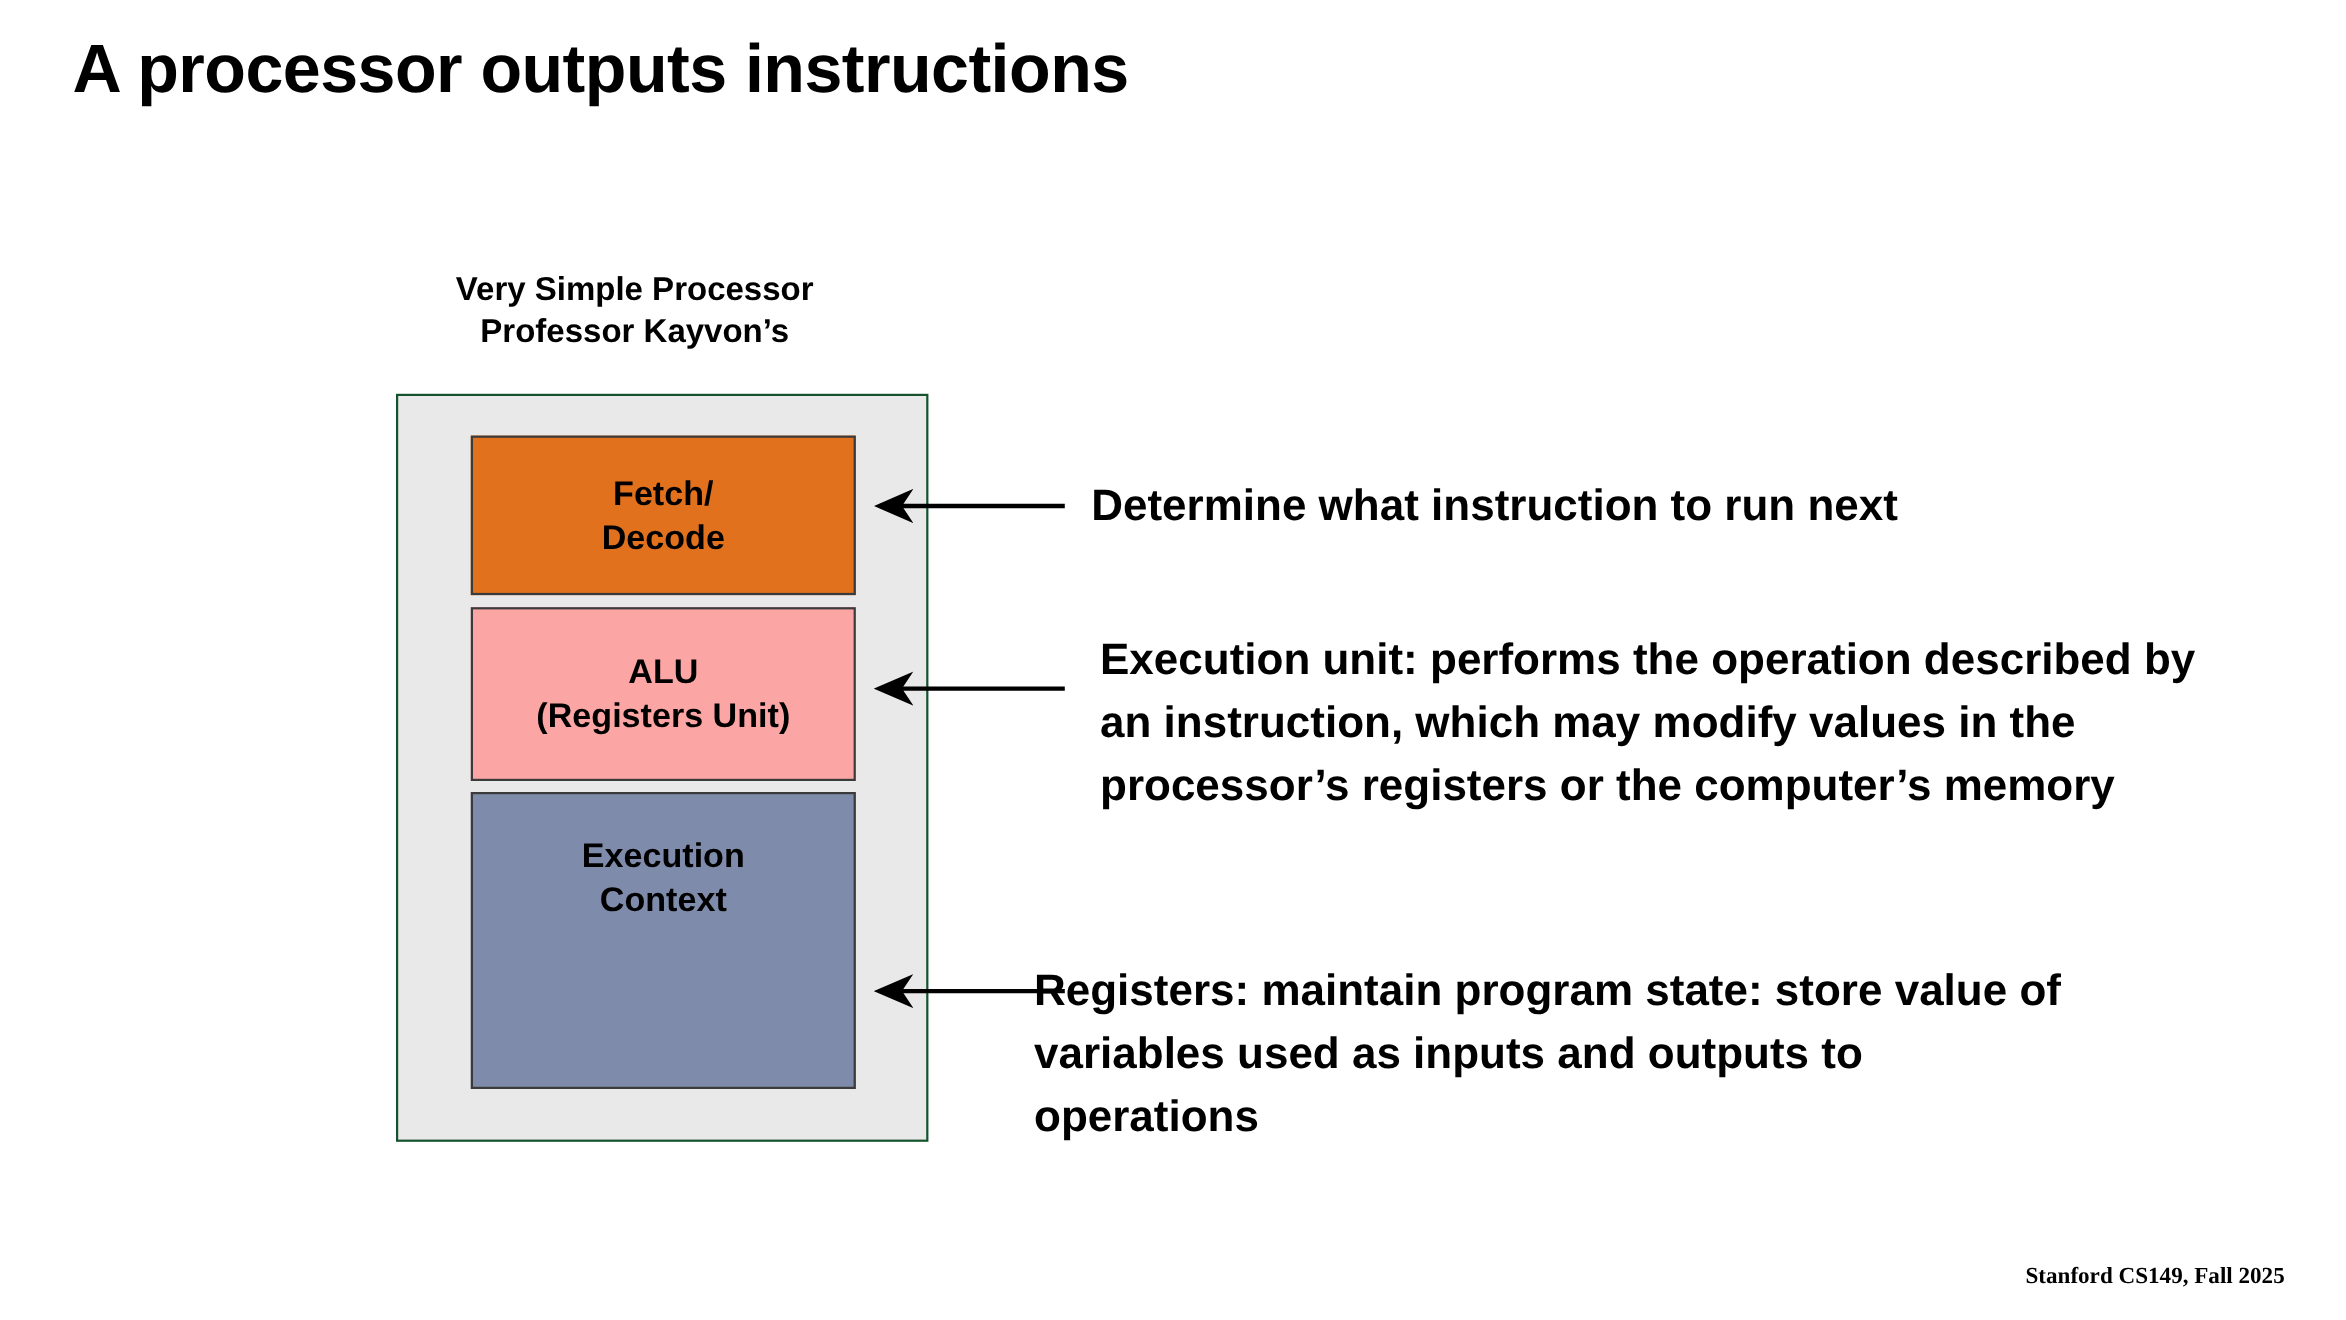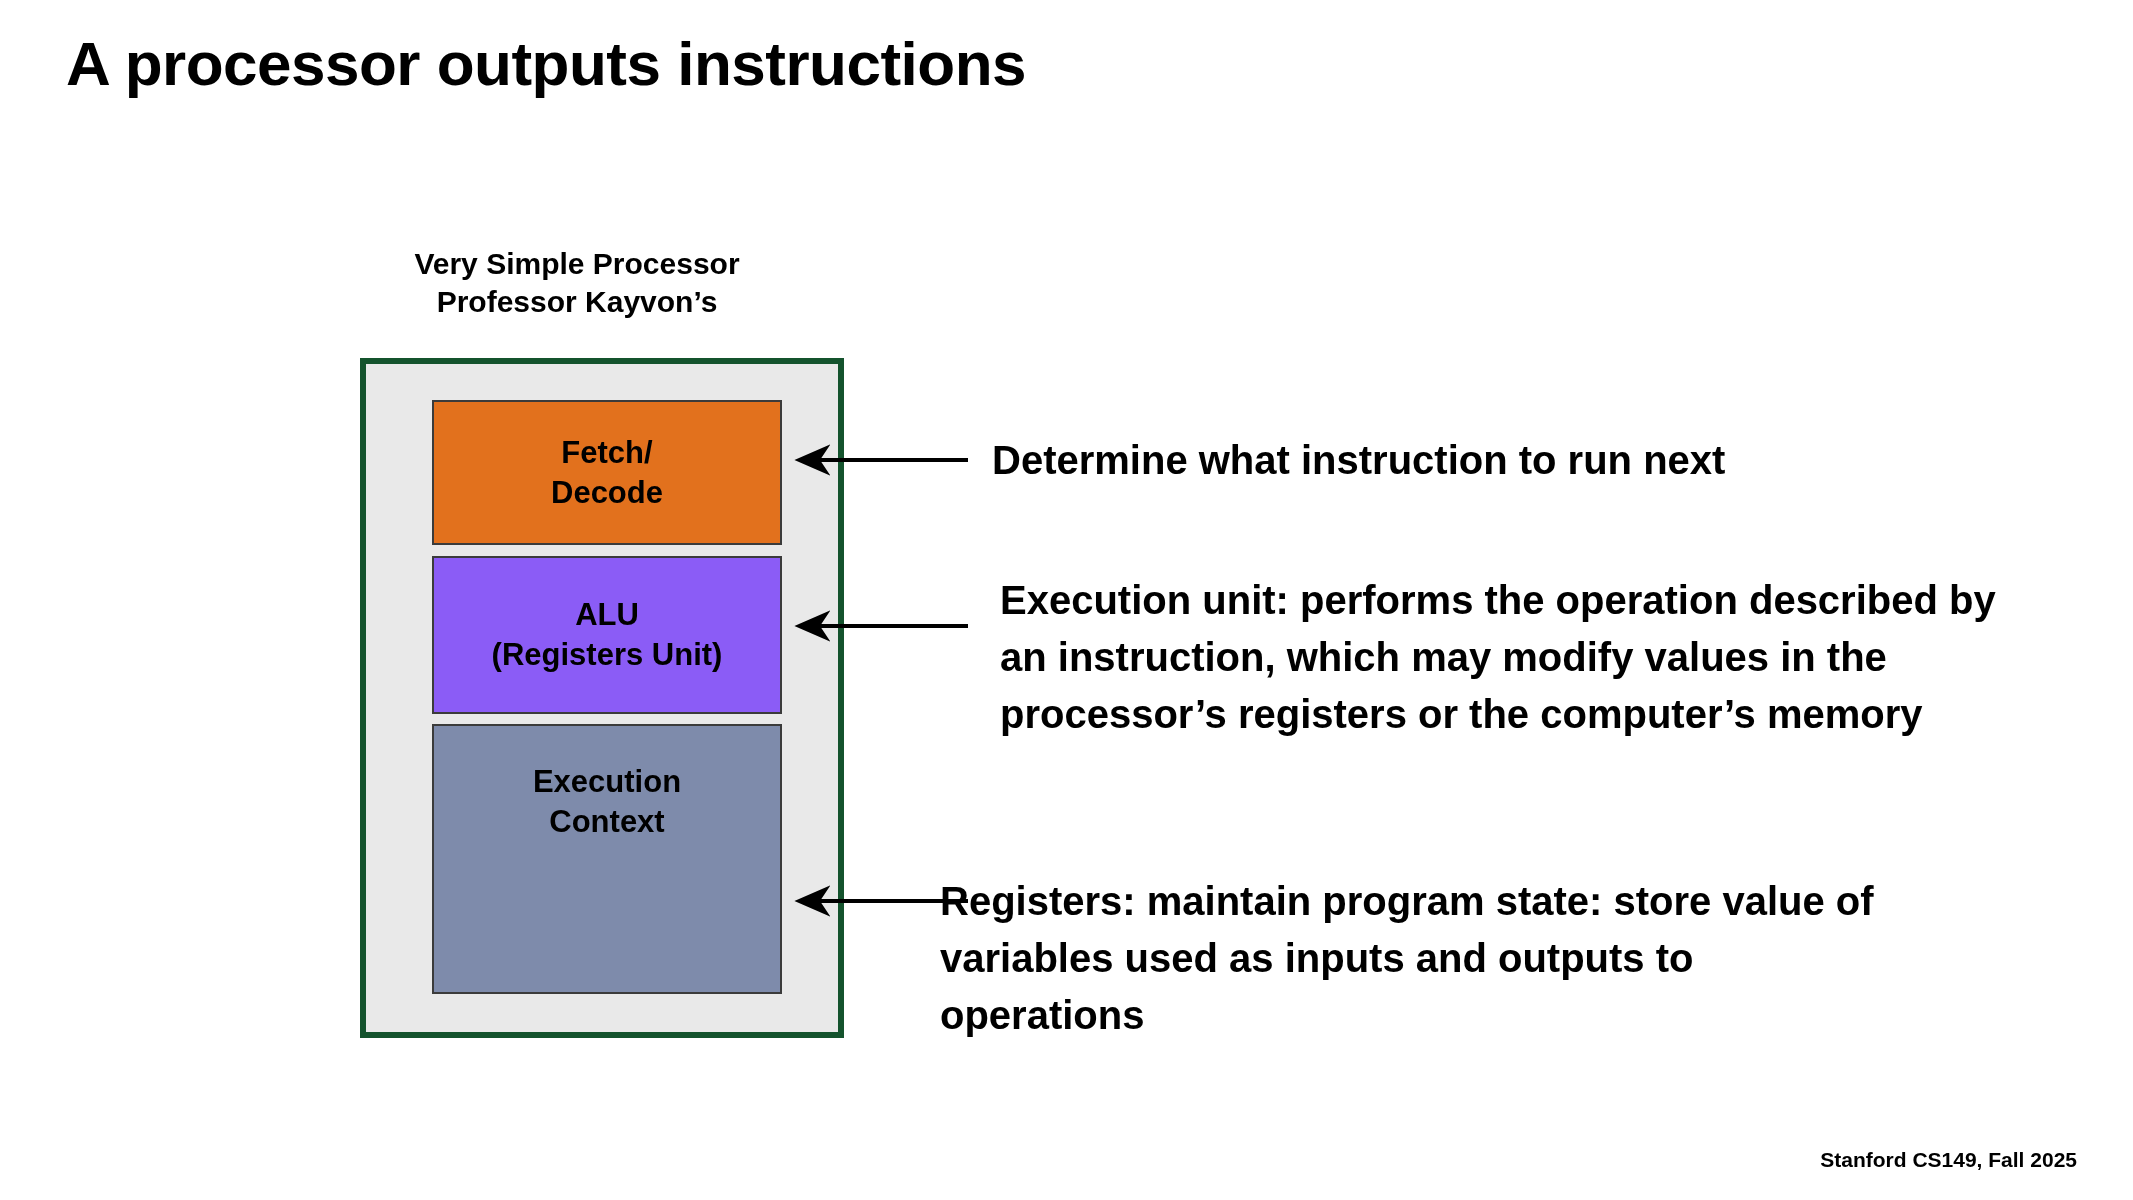--- a/index.html
+++ b/index.html
@@ -40,21 +40,21 @@
   }
 
   
   #processor-box {
     position: absolute;
     left: 360px;
     top: 358px;
     width: 484px;
     height: 680px;
     background: #e9e9e9;
-    border: 6px solid #14532d;
+    border: 2px solid #14532d;
     box-sizing: border-box;
   }
 
   .unit-box {
     position: absolute;
     left: 66px;
     width: 350px;
     box-sizing: border-box;
     border: 2px solid #3b3b3b;
     display: flex;
@@ -69,21 +69,21 @@
   #fetch-decode-box {
     top: 36px;
     height: 145px;
     background: #e2711d;
     font-size: 31px;
   }
 
   #alu-box {
     top: 192px;
     height: 158px;
-    background: #8b5cf6;
+    background: #fca5a5;
     font-size: 31px;
   }
 
   #execution-context-box {
     top: 360px;
     height: 270px;
     background: #7e8bab;
     font-size: 31px;
     justify-content: flex-start;
     padding-top: 36px;
@@ -135,20 +135,21 @@
     pointer-events: none;
   }
 
   
   #footer-credit {
     position: absolute;
     right: 56px;
     bottom: 28px;
     font-size: 21px;
     font-weight: bold;
+    font-family: Liberation Serif, serif;
   }
 </style>
 </head>
 <body>
 
 <div id="slide-title">A processor outputs instructions</div>
 
 <div id="processor-caption">
   <div>Very Simple Processor</div>
   <div>Professor Kayvon’s</div>

